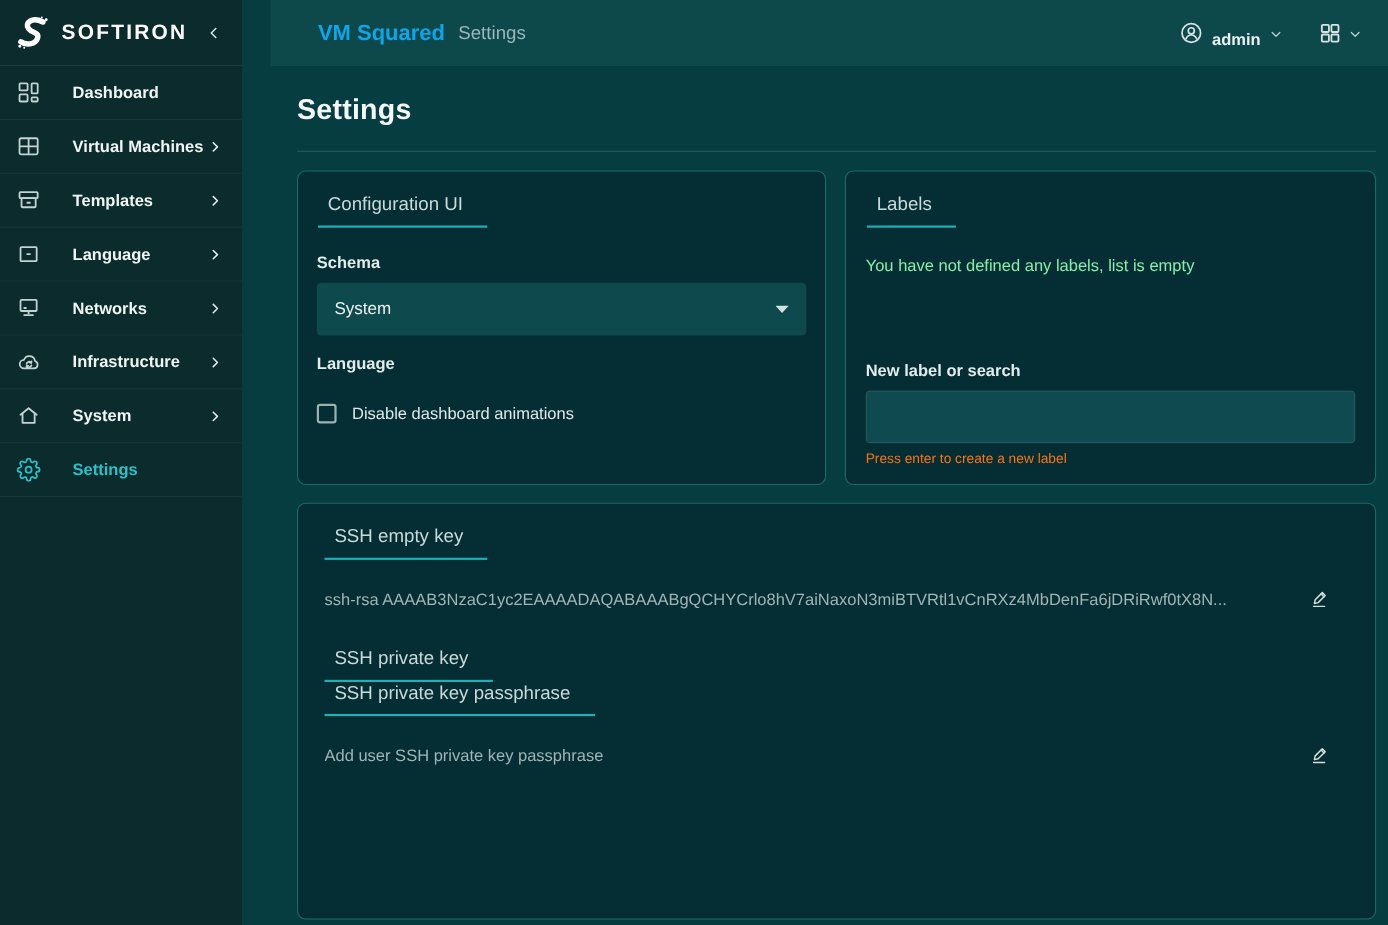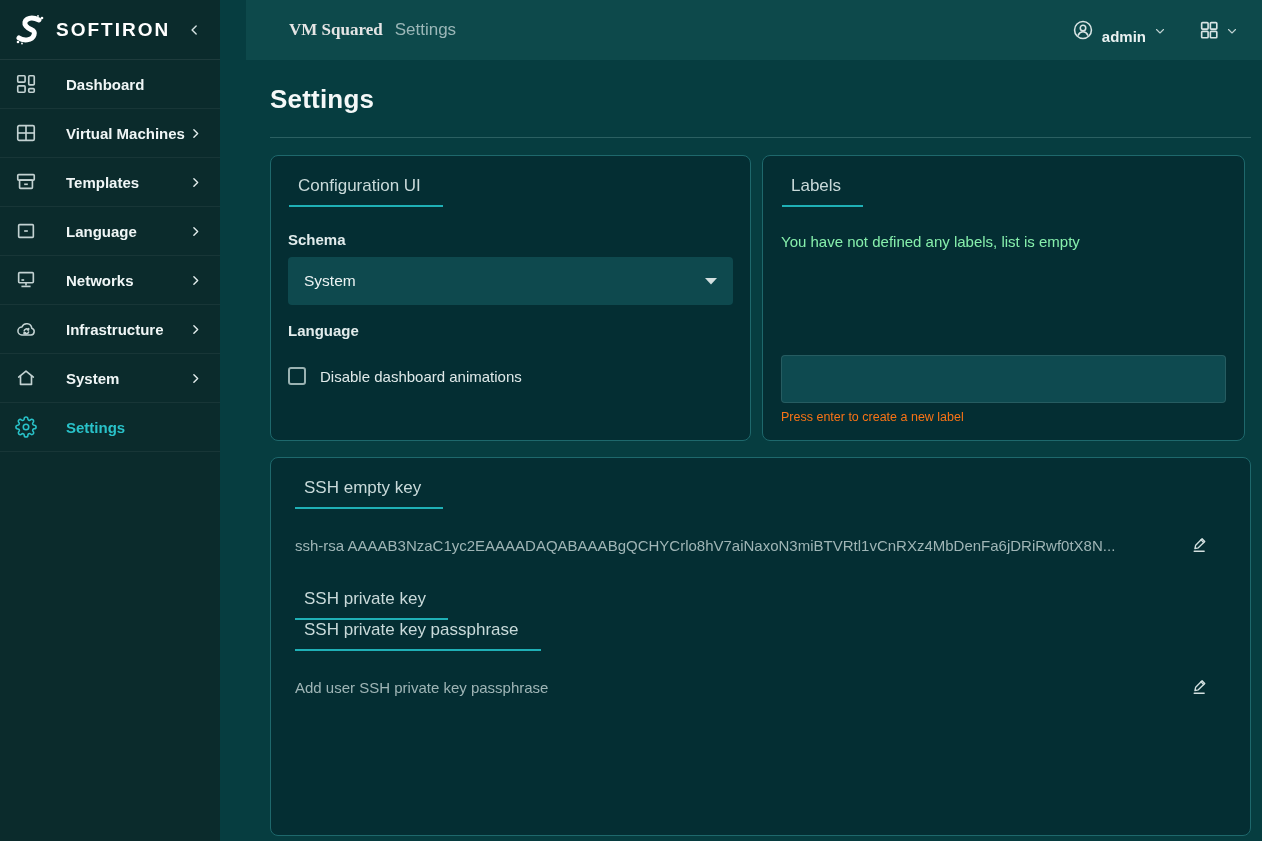--- a/index.html
+++ b/index.html
@@ -36,39 +36,39 @@
   .nav-label { margin-left:28px; font-size:15px; font-weight:600; color:#F0F6F6; }
   .nav-chevron { margin-left:auto; color:#E2ECEC; }
   .nav-item.active .nav-icon, .nav-item.active .nav-label { color:#29C2C9; }
 
   
   .topbar {
     position:absolute; left:246px; top:0; width:1016px; height:60px;
     background:#0D494B; display:flex; align-items:center;
     padding:0 24px 0 43px; z-index:2;
   }
-  .topbar-product { font-size:17px; font-weight:bold; color:#e5e5e5;font-family:Liberation Serif, serif; }
+  .topbar-product { font-size:20px; font-weight:bold; color:#0ea5e9; }
   .topbar-page { font-size:17px; color:#9BB7B8; margin-left:12px; }
   .topbar-right { margin-left:auto; display:flex; align-items:center; gap:10px; }
   .user-group { display:flex; align-items:center; gap:8px; cursor:pointer; }
   .user-icon { color:#D8E4E4; }
   .user-name { font-size:15px; font-weight:bold; color:#E9F1F1;margin-top:13px; }
   .chev-down { color:#BFD2D2; margin-top:2px; }
   .apps-group { display:flex; align-items:center; gap:6px; margin-left:22px; cursor:pointer; }
   .apps-icon { color:#D8E4E4; }
 
   
   .main {
     position:absolute; left:246px; top:60px; width:1016px; height:781px;
     background:#063D40; padding:24px 11px 0 24px;
   }
   .page-title { font-size:26px; font-weight:bold; color:#F4F8F8; letter-spacing:0.2px; }
   .title-divider { border-bottom:1px solid rgba(140,185,185,0.28); margin-top:22px; }
 
-  .cards-row { display:flex; gap:11px; margin-top:17px; }
+  .cards-row { display:flex; gap:17px; margin-top:17px; }
   .card {
     background:#042E33; border:1px solid #1E686C; border-radius:8px;
   }
   .card-config { width:481px; height:286px; padding:20px 17px 0 17px; }
   .card-labels { width:483px; height:286px; padding:20px 18px 16px 18px; display:flex; flex-direction:column; }
   .card-ssh { width:981px; height:379px; margin-top:16px; padding:20px 16px 0 16px; }
 
   .section-title {
     font-size:17px; color:#C9DADA; width:max-content;
     padding:0 22px 9px 9px; margin-left:1px;
@@ -313,20 +313,21 @@
         <span class="checkbox-box"></span>
         <span class="checkbox-label">Disable dashboard animations</span>
       </div>
     </div>
 
     <div class="card card-labels">
       <div class="section-title">Labels</div>
       <div class="empty-text">You have not defined any labels, list is empty</div>
 
       <div class="labels-bottom">
+        <div class="field-label">New label or search</div>
         <input class="label-input" type="text" value="" style="">
         <div class="helper-text">Press enter to create a new label</div>
       </div>
     </div>
   </div>
 
   <div class="card card-ssh">
     <div class="section-title ssh-title">SSH empty key</div>
     <div class="ssh-row">
       <span class="ssh-value">ssh-rsa AAAAB3NzaC1yc2EAAAADAQABAAABgQCHYCrlo8hV7aiNaxoN3miBTVRtl1vCnRXz4MbDenFa6jDRiRwf0tX8N...</span>

